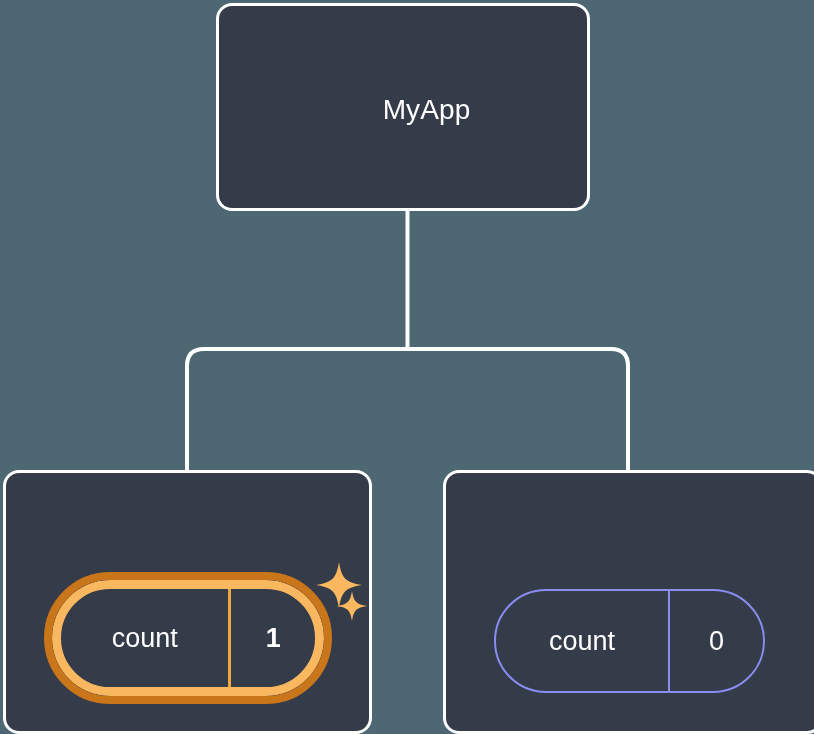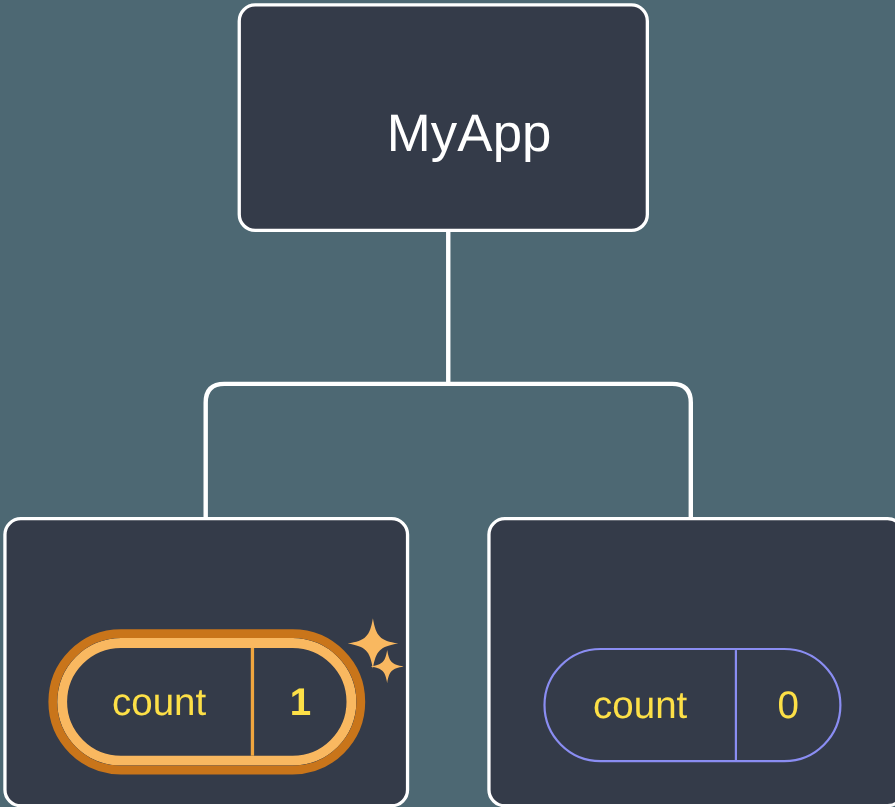--- a/index.html
+++ b/index.html
@@ -52,21 +52,21 @@
   }
 
   #node-root {
     left: 216px;
     top: 3px;
     width: 374px;
     height: 208px;
   }
   #node-root .node-title {
     top: 88px;
-    font-size: 48px;
+    font-size: 28px;
     padding-left: 47px;
   }
 
   #node-left {
     left: 3px;
     top: 470px;
     width: 369px;
     height: 264px;
     border-bottom-left-radius: 16px;
     border-bottom-right-radius: 16px;
@@ -86,22 +86,22 @@
     align-items: stretch;
     box-sizing: border-box;
     border-radius: 999px;
     overflow: hidden;
   }
   .pill-key, .pill-val {
     display: flex;
     align-items: center;
     justify-content: center;
     box-sizing: border-box;
-    color: #fde047;
-    font-size: 35px;
+    color: #ffffff;
+    font-size: 27px;
     line-height: 1;
     white-space: nowrap;
   }
 
   
   .pill-plain {
     border: 2px solid #8a8df2;
     background: transparent;
   }
   .pill-plain .pill-val {

